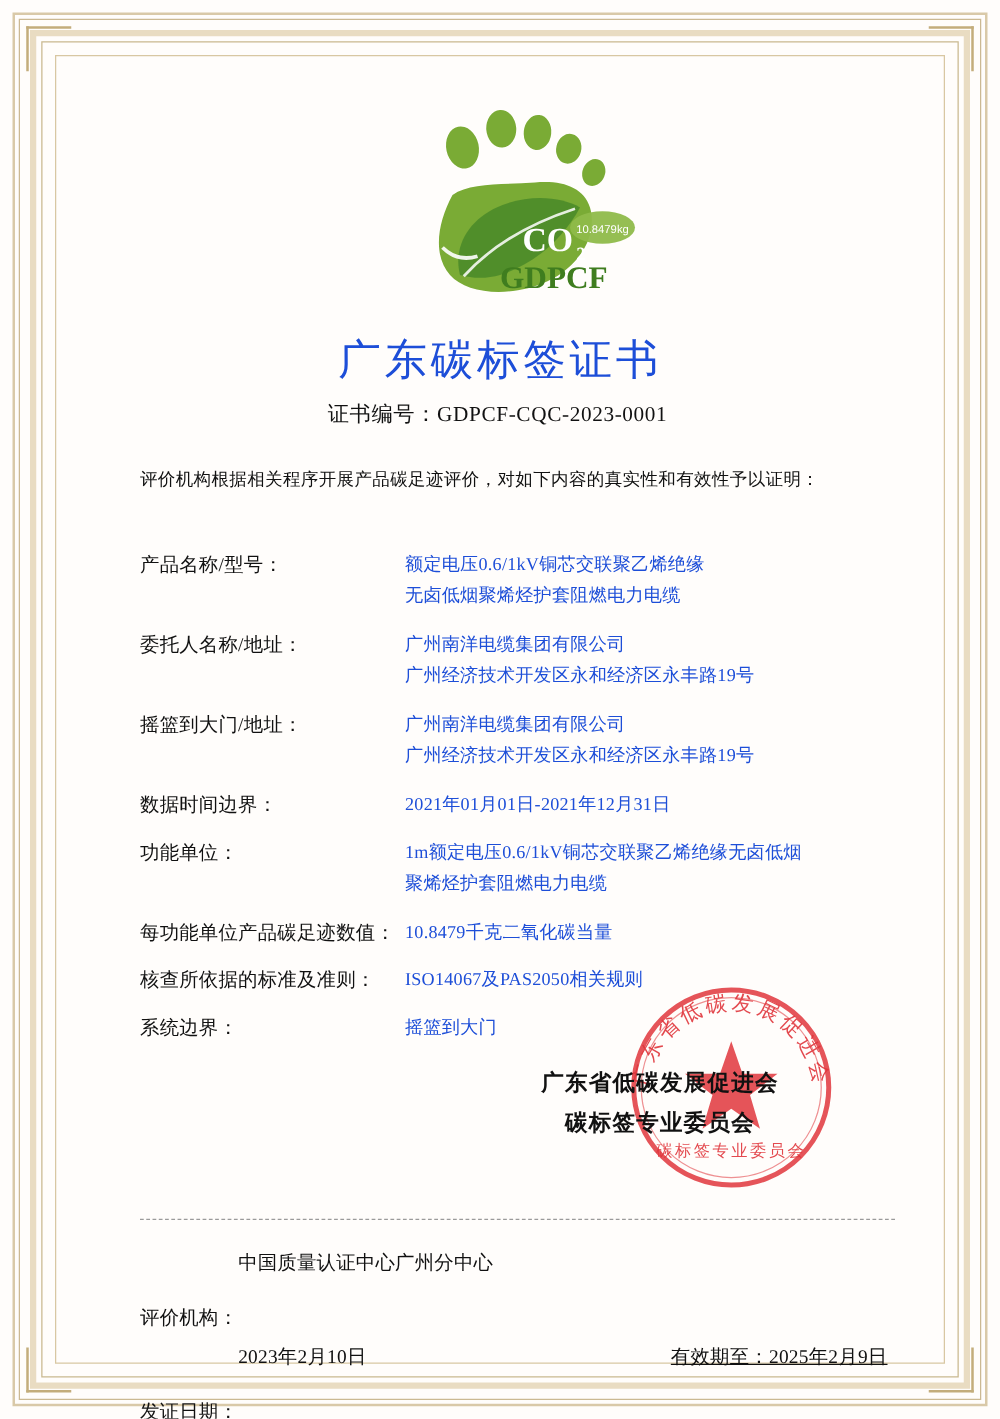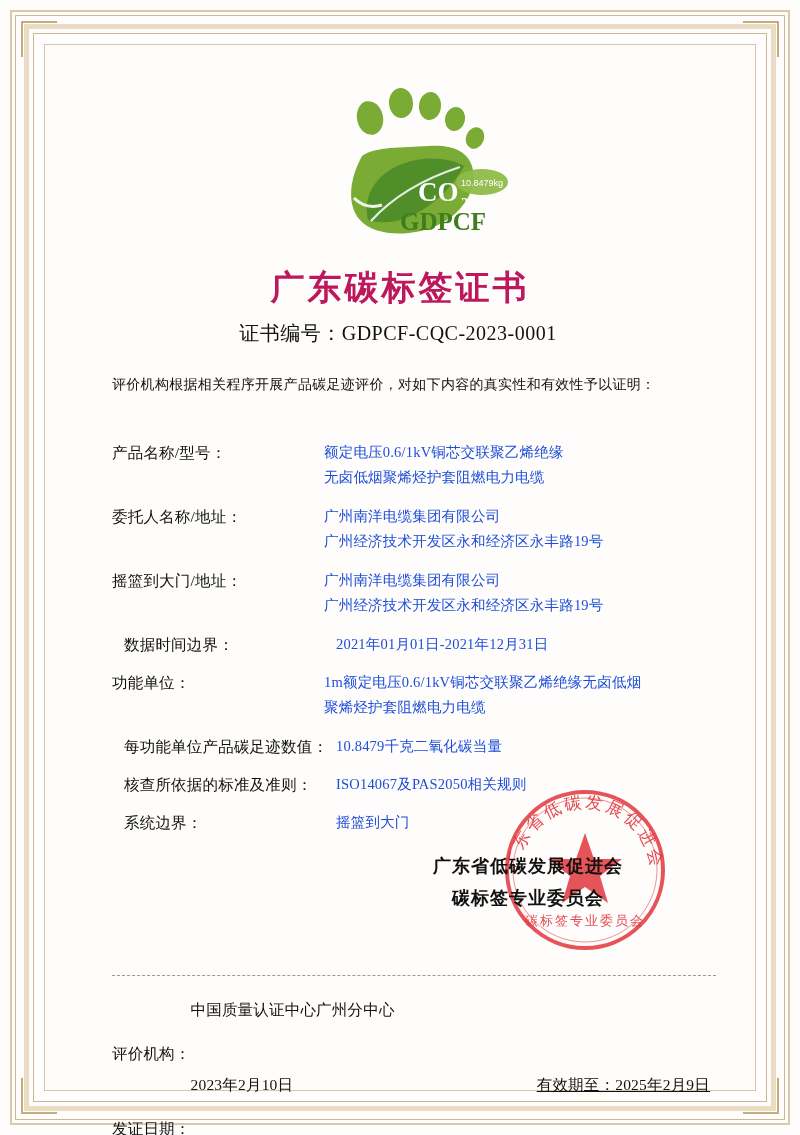--- a/index.html
+++ b/index.html
@@ -81,31 +81,31 @@
   .logo-svg { display: block; }
 
   
   .title {
     position: absolute;
     left: 0; right: 0;
     top: 205px;
     text-align: center;
     font-size: 34px;
     letter-spacing: 3px;
-    font-weight: bold;
-    color: #be185d;
+    font-weight: normal;
+    color: #1d4ed8;
     font-family: "Liberation Serif", "DejaVu Serif", serif;
   }
 
   .cert-no {
     position: absolute;
     left: 0; right: 4px;
     top: 260px;
     text-align: center;
-    font-size: 20px;
+    font-size: 17px;
     color: #111;
     letter-spacing: 0.5px;
   }
 
   .statement {
     position: absolute;
     left: 52px;
     right: 20px;
     top: 310px;
     font-size: 14px;
@@ -136,21 +136,21 @@
     letter-spacing: 0.2px;
   }
   .field-value {
     flex: 1;
     font-size: 14.5px;
     line-height: 25px;
     color: #1d4ed8;
     white-space: pre-line;
     letter-spacing: 0.2px;
   }
-  .field-row.tight { margin-bottom: 12px; margin-left: 12px; }
+  .field-row.tight { margin-bottom: 12px; }
 
   
   .seal {
     position: absolute;
     left: 430px;
     top: 715px;
     width: 190px;
     height: 190px;
     pointer-events: none;
   }

